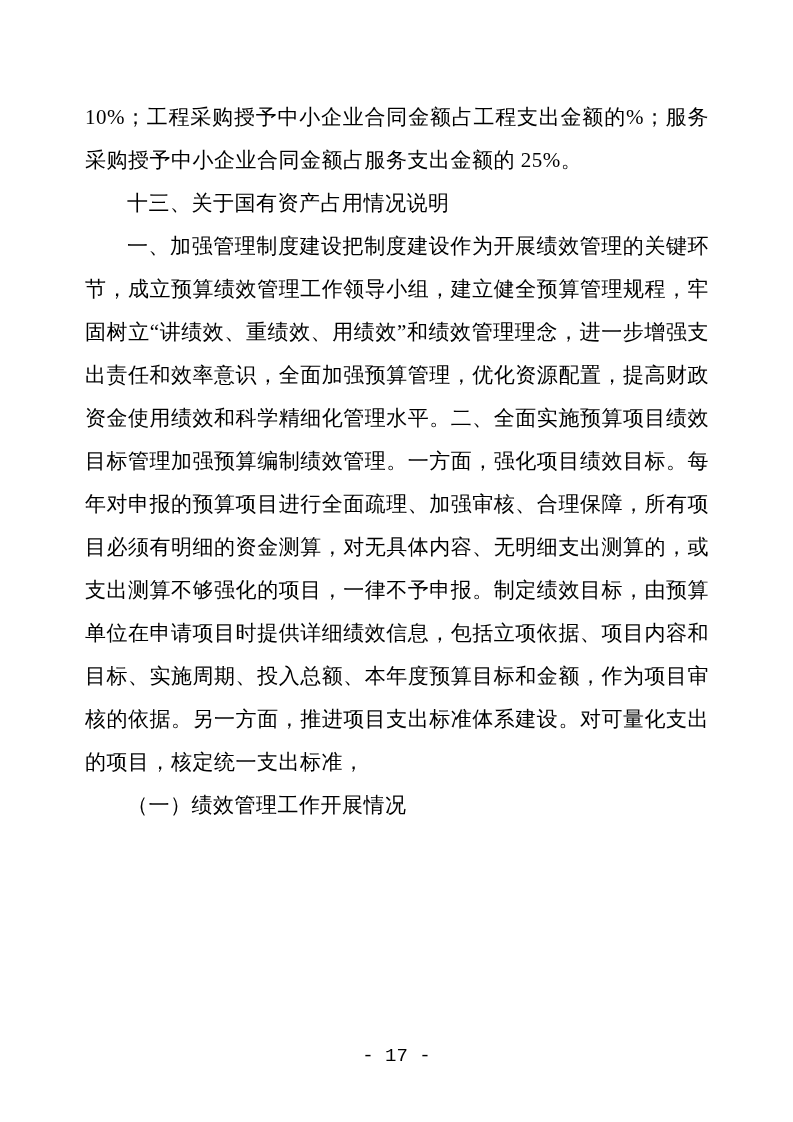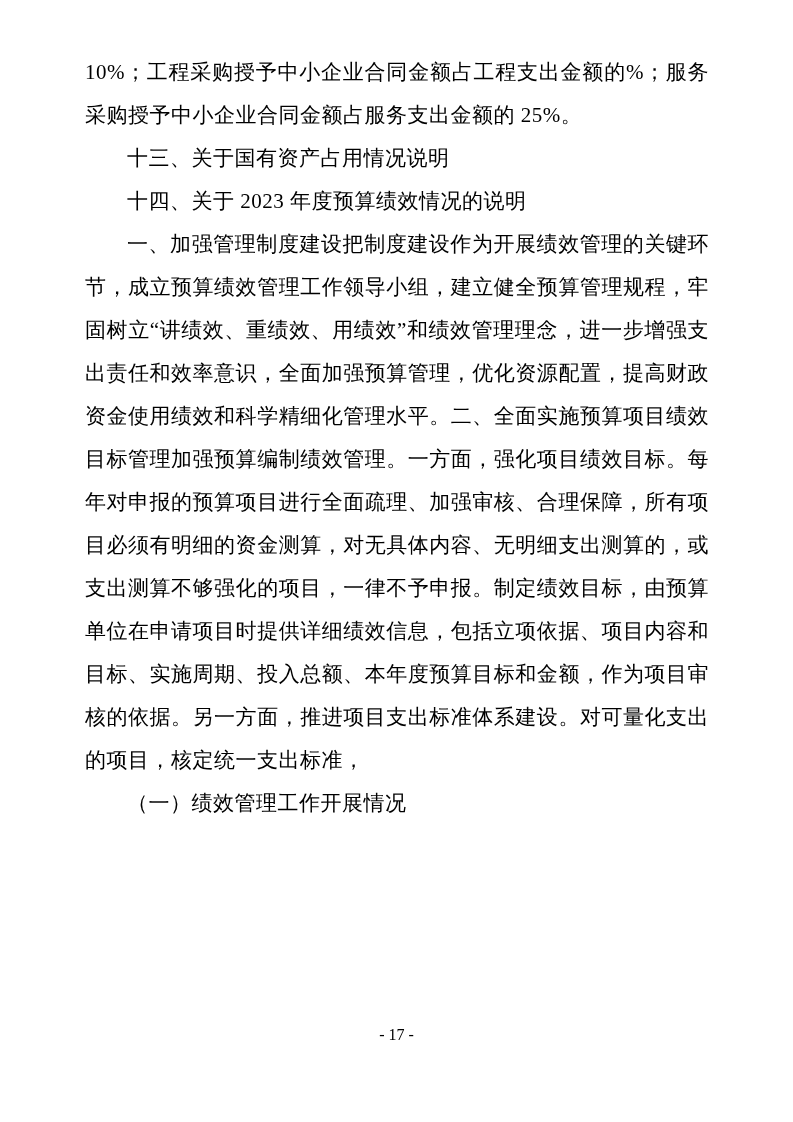--- a/index.html
+++ b/index.html
@@ -6,21 +6,21 @@
     margin: 0;
     padding: 0;
     background: #ffffff;
   }
   .page {
     position: relative;
     width: 793px;
     height: 1122px;
     background: #ffffff;
     box-sizing: border-box;
-    padding: 51px 84px 0 85px;
+    padding: 96px 84px 0 85px;
     overflow: hidden;
     color: #000000;
     font-family: "Liberation Serif", "DejaVu Serif", serif;
   }
   .body-text {
     font-size: 21px;
     line-height: 43px;
     text-align: justify;
     text-justify: inter-ideograph;
     letter-spacing: 0.5px;
@@ -33,33 +33,32 @@
     text-indent: 2em;
   }
   .heading {
     font-weight: normal;
     text-indent: 2em;
   }
   .footer {
     position: absolute;
     left: 0;
     right: 0;
-    top: 1024px;
+    top: 1045px;
     text-align: center;
-    font-size: 16px;
+    font-size: 19px;
     line-height: 22px;
     color: #000000;
-    font-family: Liberation Serif, serif;
+    font-family: Liberation Mono, monospace;
   }
 </style>
 </head>
 <body>
 
 <div class="page">
   <div class="body-text">
     <p>10%；工程采购授予中小企业合同金额占工程支出金额的%；服务采购授予中小企业合同金额占服务支出金额的 25%。</p>
     <p class="heading">十三、关于国有资产占用情况说明</p>
-    <p class="heading">十四、关于 2023 年度预算绩效情况的说明</p>
     <p class="para-indent">一、加强管理制度建设把制度建设作为开展绩效管理的关键环节，成立预算绩效管理工作领导小组，建立健全预算管理规程，牢固树立“讲绩效、重绩效、用绩效”和绩效管理理念，进一步增强支出责任和效率意识，全面加强预算管理，优化资源配置，提高财政资金使用绩效和科学精细化管理水平。二、全面实施预算项目绩效目标管理加强预算编制绩效管理。一方面，强化项目绩效目标。每年对申报的预算项目进行全面疏理、加强审核、合理保障，所有项目必须有明细的资金测算，对无具体内容、无明细支出测算的，或支出测算不够强化的项目，一律不予申报。制定绩效目标，由预算单位在申请项目时提供详细绩效信息，包括立项依据、项目内容和目标、实施周期、投入总额、本年度预算目标和金额，作为项目审核的依据。另一方面，推进项目支出标准体系建设。对可量化支出的项目，核定统一支出标准，</p>
     <p class="para-indent">（一）绩效管理工作开展情况</p>
   </div>
   <div class="footer">- 17 -</div>
 </div>
 
 </body></html>

